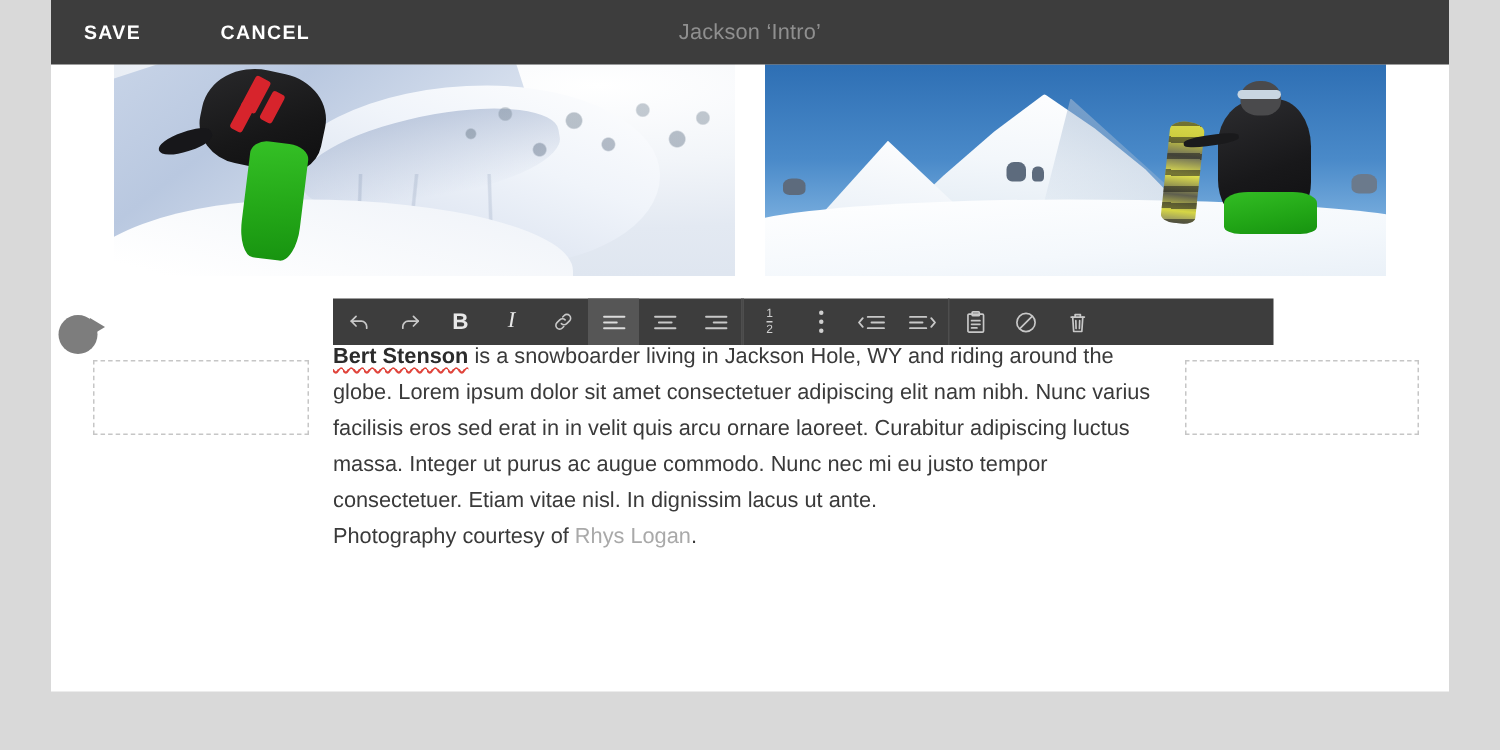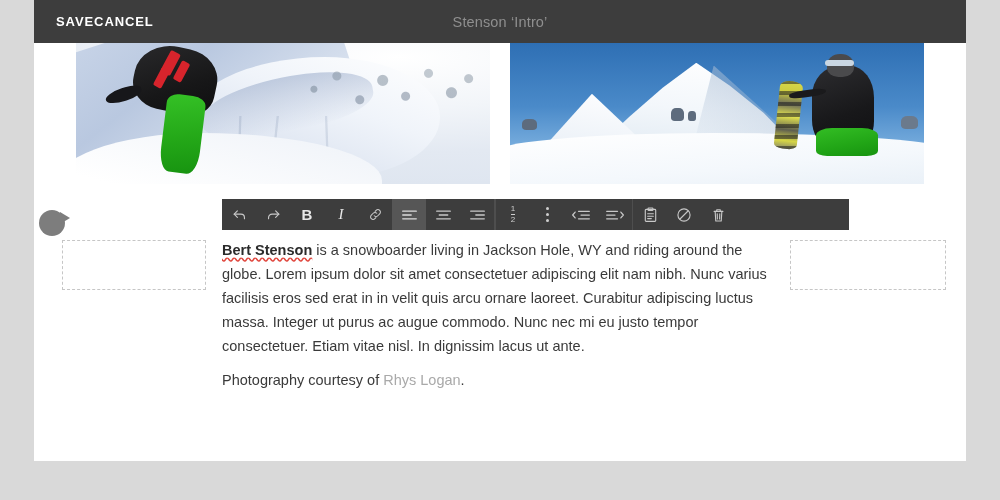--- a/index.html
+++ b/index.html
@@ -21,21 +21,21 @@
   .editbar {
     position: absolute; left: 34px; top: 0; width: 932px; height: 43px;
     background: #3d3d3d;
     display: flex; align-items: center;
   }
   .editbar-btn {
     color: #ffffff; font-size: 13px; font-weight: bold; letter-spacing: .07em;
     cursor: pointer; user-select: none;
   }
   #save-btn  { margin-left: 22px; }
-  #cancel-btn{ }
+  #cancel-btn{ margin-left: 53px; }
   .editbar-title {
     position: absolute; left: 0; right: 0; text-align: center;
     color: #8f8f8f; font-size: 14.5px; letter-spacing: .01em;
   }
 
   
   .hero-row {
     position: absolute; left: 76px; top: 43px; width: 848px; height: 141px;
     display: flex; gap: 20px;
   }
@@ -227,25 +227,25 @@
   .numlist { display: flex; flex-direction: column; align-items: center;
              line-height: 1; font-size: 8px; color: #cfcfcf; }
   .numlist span:first-child { border-bottom: 1px solid #cfcfcf; padding-bottom: 1px; }
   .numlist span:last-child  { padding-top: 1px; }
   
   .dots { display: flex; flex-direction: column; gap: 3px; align-items: center; }
   .dots i { width: 3px; height: 3px; background: #cfcfcf; border-radius: 50%; display: block; }
 
   
   .content {
-    position: absolute; left: 222px; top: 238px; width: 548px;
+    position: absolute; left: 222px; top: 226px; width: 548px;
     color: #3a3a3a; font-size: 14.5px; line-height: 24px;
   }
   .content p { margin: 0; }
-  .content p + p { margin-top: 10px; }
+  .content p + p { margin-top: 0; }
   .name-bold { font-weight: bold; color: #2b2b2b; }
   .spellcheck {
     text-decoration: underline wavy #e0453c;
     text-decoration-skip-ink: none;
     text-underline-offset: 2px;
   }
   .credit-link { color: #a9a9a9; cursor: pointer; }
 </style>
 </head>
 <body>
@@ -288,21 +288,21 @@
       <div class="r2-pants"></div>
       <div class="board"></div>
       <div class="board-dark"></div>
       <div class="r2-arm"></div>
     </div>
   </div>
 
   <div class="editbar">
     <div class="editbar-btn" id="save-btn">SAVE</div>
     <div class="editbar-btn" id="cancel-btn">CANCEL</div>
-    <div class="editbar-title">Stenson ‘Intro’</div>
+    <div class="editbar-title">Jackson ‘Intro’</div>
   </div>
 
   <div class="dropzone" id="dropzone-left"></div>
   <div class="dropzone" id="dropzone-right"></div>
 
   <div class="drag-handle"></div>
 
   <div class="toolbar">
 
     <div class="tb-group">

